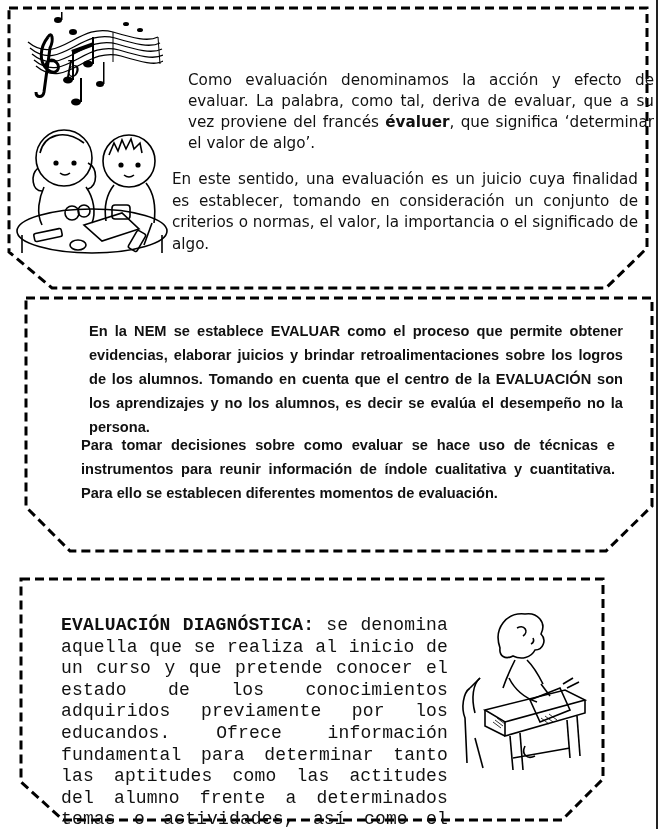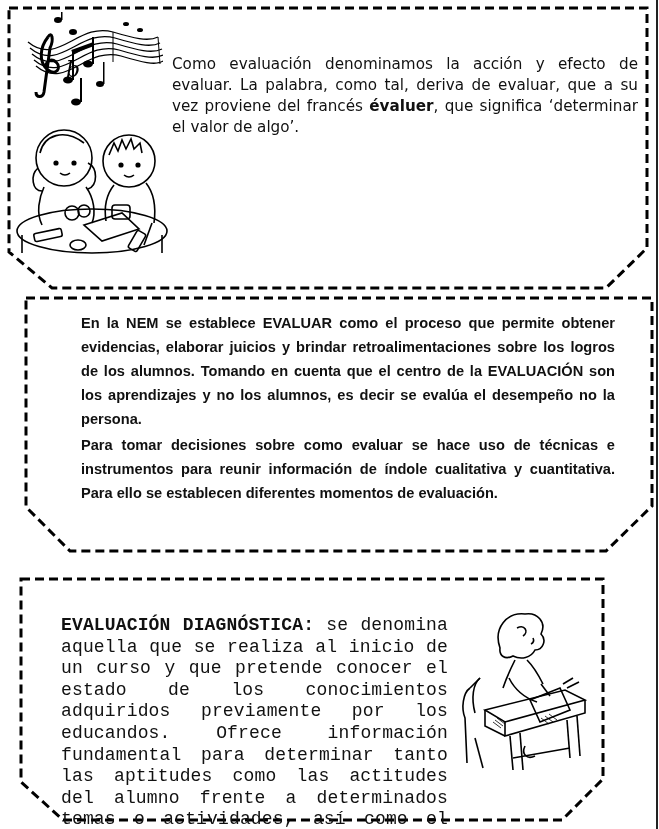--- a/index.html
+++ b/index.html
@@ -108,24 +108,25 @@
       <path d="M70,112 L108,100 L125,116 L88,128 Z"></path>
 
       <rect x="20" y="118" width="28" height="8" rx="2" transform="rotate(-12 34 122)"></rect>
       <ellipse cx="64" cy="132" rx="8" ry="5"></ellipse>
       <rect x="118" y="118" width="10" height="20" rx="2" transform="rotate(30 123 128)"></rect>
       <path d="M138,110 L130,132"></path>
     </g>
   </svg>
 
 
-  <p class="abs p1" style="margin:0"><span>Como evaluación denominamos la acción y efecto de evaluar. La palabra, como tal, deriva de evaluar, que a su vez proviene del francés </span><b>évaluer</b><span>, que significa ‘determinar el valor de algo’.</span></p>
+  <p class="abs p1" style="margin:16px"><span>Como evaluación denominamos la acción y efecto de evaluar. La palabra, como tal, deriva de evaluar, que a su vez proviene del francés </span><b>évaluer</b><span>, que significa ‘determinar el valor de algo’.</span></p>
 
+  <p class="abs p2" style="margin:0">En este sentido, una evaluación es un juicio cuya finalidad es establecer, tomando en consideración un conjunto de criterios o normas, el valor, la importancia o el significado de algo.</p>
 
-  <p class="abs p3" style="margin:0">En la NEM se establece EVALUAR  como el proceso que permite obtener evidencias, elaborar juicios y brindar retroalimentaciones sobre los logros de los alumnos. Tomando en cuenta que el centro de la EVALUACIÓN son los aprendizajes y no los alumnos, es decir se evalúa el desempeño no la persona.</p>
+  <p class="abs p3" style="margin:8px">En la NEM se establece EVALUAR  como el proceso que permite obtener evidencias, elaborar juicios y brindar retroalimentaciones sobre los logros de los alumnos. Tomando en cuenta que el centro de la EVALUACIÓN son los aprendizajes y no los alumnos, es decir se evalúa el desempeño no la persona.</p>
   <p class="abs p4" style="margin:0">Para  tomar decisiones  sobre como evaluar se hace uso de técnicas  e instrumentos para reunir  información  de índole cualitativa y cuantitativa. Para ello se establecen diferentes momentos  de evaluación.</p>
 
   <p class="abs p5" style="margin:0"><b>EVALUACIÓN  DIAGNÓSTICA:</b><span> se denomina aquella que se realiza al inicio de un curso y que pretende conocer el estado de los conocimientos adquiridos previamente por los educandos. Ofrece información fundamental para determinar tanto las aptitudes como las actitudes del alumno frente a determinados temas o actividades, así como el conocimiento y dominio sobre algunas habilidades o destrezas que puedan ser útiles para el proceso de aprendizaje.</span></p>
 
   <svg class="illus" style="left:455px;top:598px" width="135" height="175" viewBox="0 0 135 175">
     <g fill="none" stroke="#000" stroke-width="1.6">
 
       <path d="M45,50 C38,30 52,14 70,16 C82,14 92,24 86,36 C92,42 88,52 80,52 C76,60 66,62 58,58 C50,62 44,58 45,50 Z"></path>
       <path d="M62,30 C70,26 74,34 68,38"></path>
       <path d="M78,40 Q80,44 76,46"></path>

